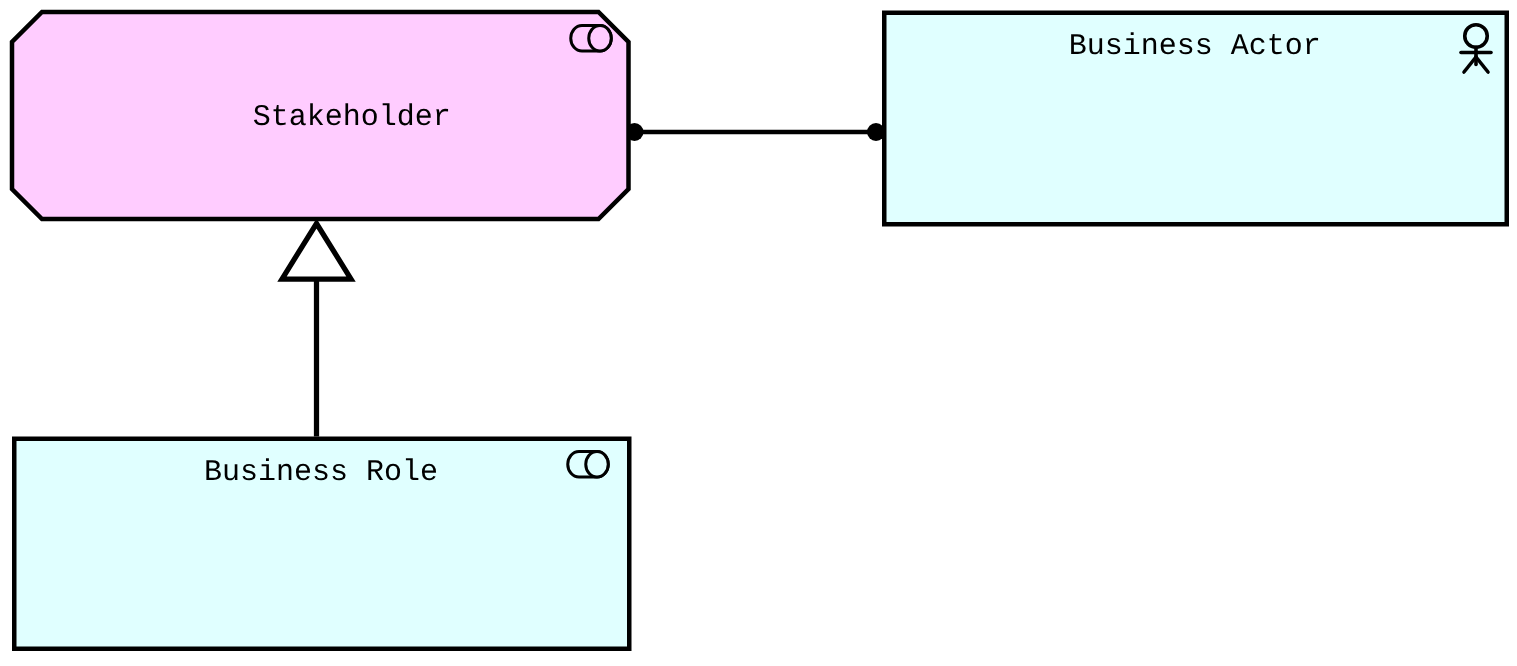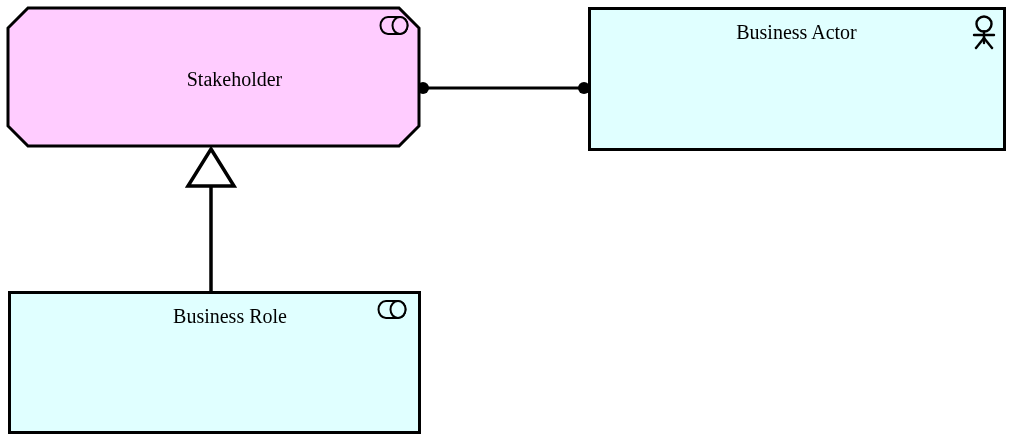--- a/index.html
+++ b/index.html
@@ -25,40 +25,40 @@
   svg.diagram-layer {
     position: absolute;
     left: 0;
     top: 0;
     width: 1011px;
     height: 444px;
     display: block;
   }
   .node-label {
     position: absolute;
-    font-family: Liberation Serif, serif;
+    font-family: Liberation Mono, monospace;
     font-size: 20px;
     color: #000000;
     text-align: center;
     white-space: nowrap;
     line-height: 1;
     letter-spacing: 0px;
   }
   #label-stakeholder {
     left: 7px;
     top: 69px;
     width: 455px;
   }
   #label-business-actor {
     left: 588px;
     top: 22px;
     width: 417px;
   }
   #label-business-role {
-    left: 24px;
+    left: 8px;
     top: 306px;
     width: 412px;
   }
 </style>
 </head>
 <body>
 
 <div id="canvas-root">
 
   <svg class="diagram-layer" viewBox="0 0 1011 444" xmlns="http://www.w3.org/2000/svg">

